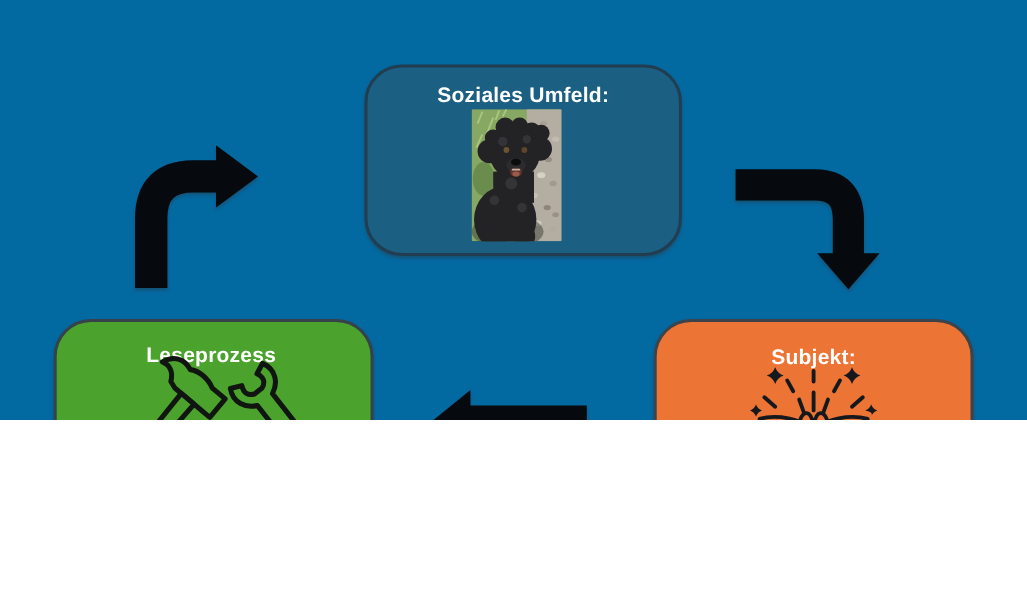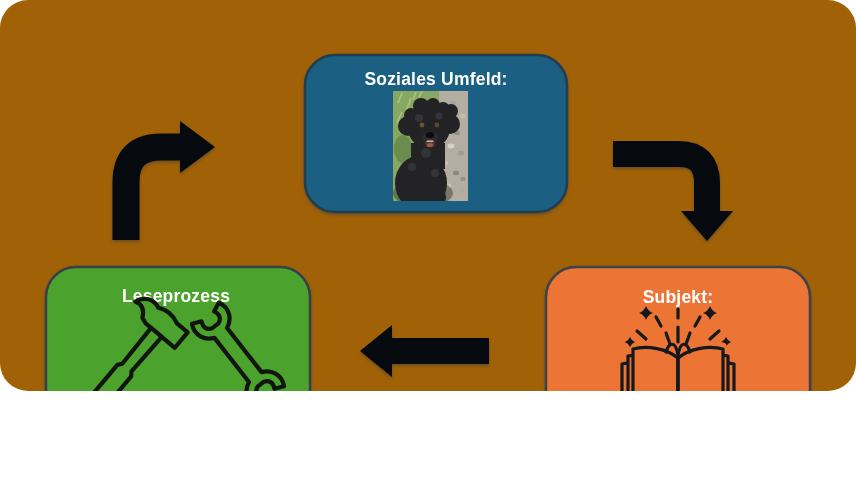--- a/index.html
+++ b/index.html
@@ -1,17 +1,17 @@
 <!DOCTYPE html>
 <html><head>
 <meta charset="utf-8">
 <style>
   html,body{margin:0;padding:0;background:#ffffff;}
-  .stage{position:relative;width:856px;height:391px;background:#a16207;overflow:hidden;
-         font-family:"Liberation Sans",sans-serif;border-radius:28px;}
+  .stage{position:relative;width:856px;height:350px;background:#0369a1;overflow:hidden;
+         font-family:"Liberation Sans",sans-serif;}
   svg{display:block;}
   .node-label{font-family:"Liberation Sans",sans-serif;font-weight:bold;font-size:17.5px;letter-spacing:.2px;}
   .ds{filter:drop-shadow(0 2px 1.5px rgba(45,55,65,.45));}
   .icon-line{fill:none;stroke:#15181c;stroke-width:3.2;stroke-linecap:round;stroke-linejoin:round;}
   .icon-fill{stroke:#15181c;stroke-width:3.2;stroke-linejoin:round;}
   .tool{stroke:#101510;stroke-width:4.2;stroke-linejoin:round;stroke-linecap:round;}
 </style>
 </head>
 <body>
 

